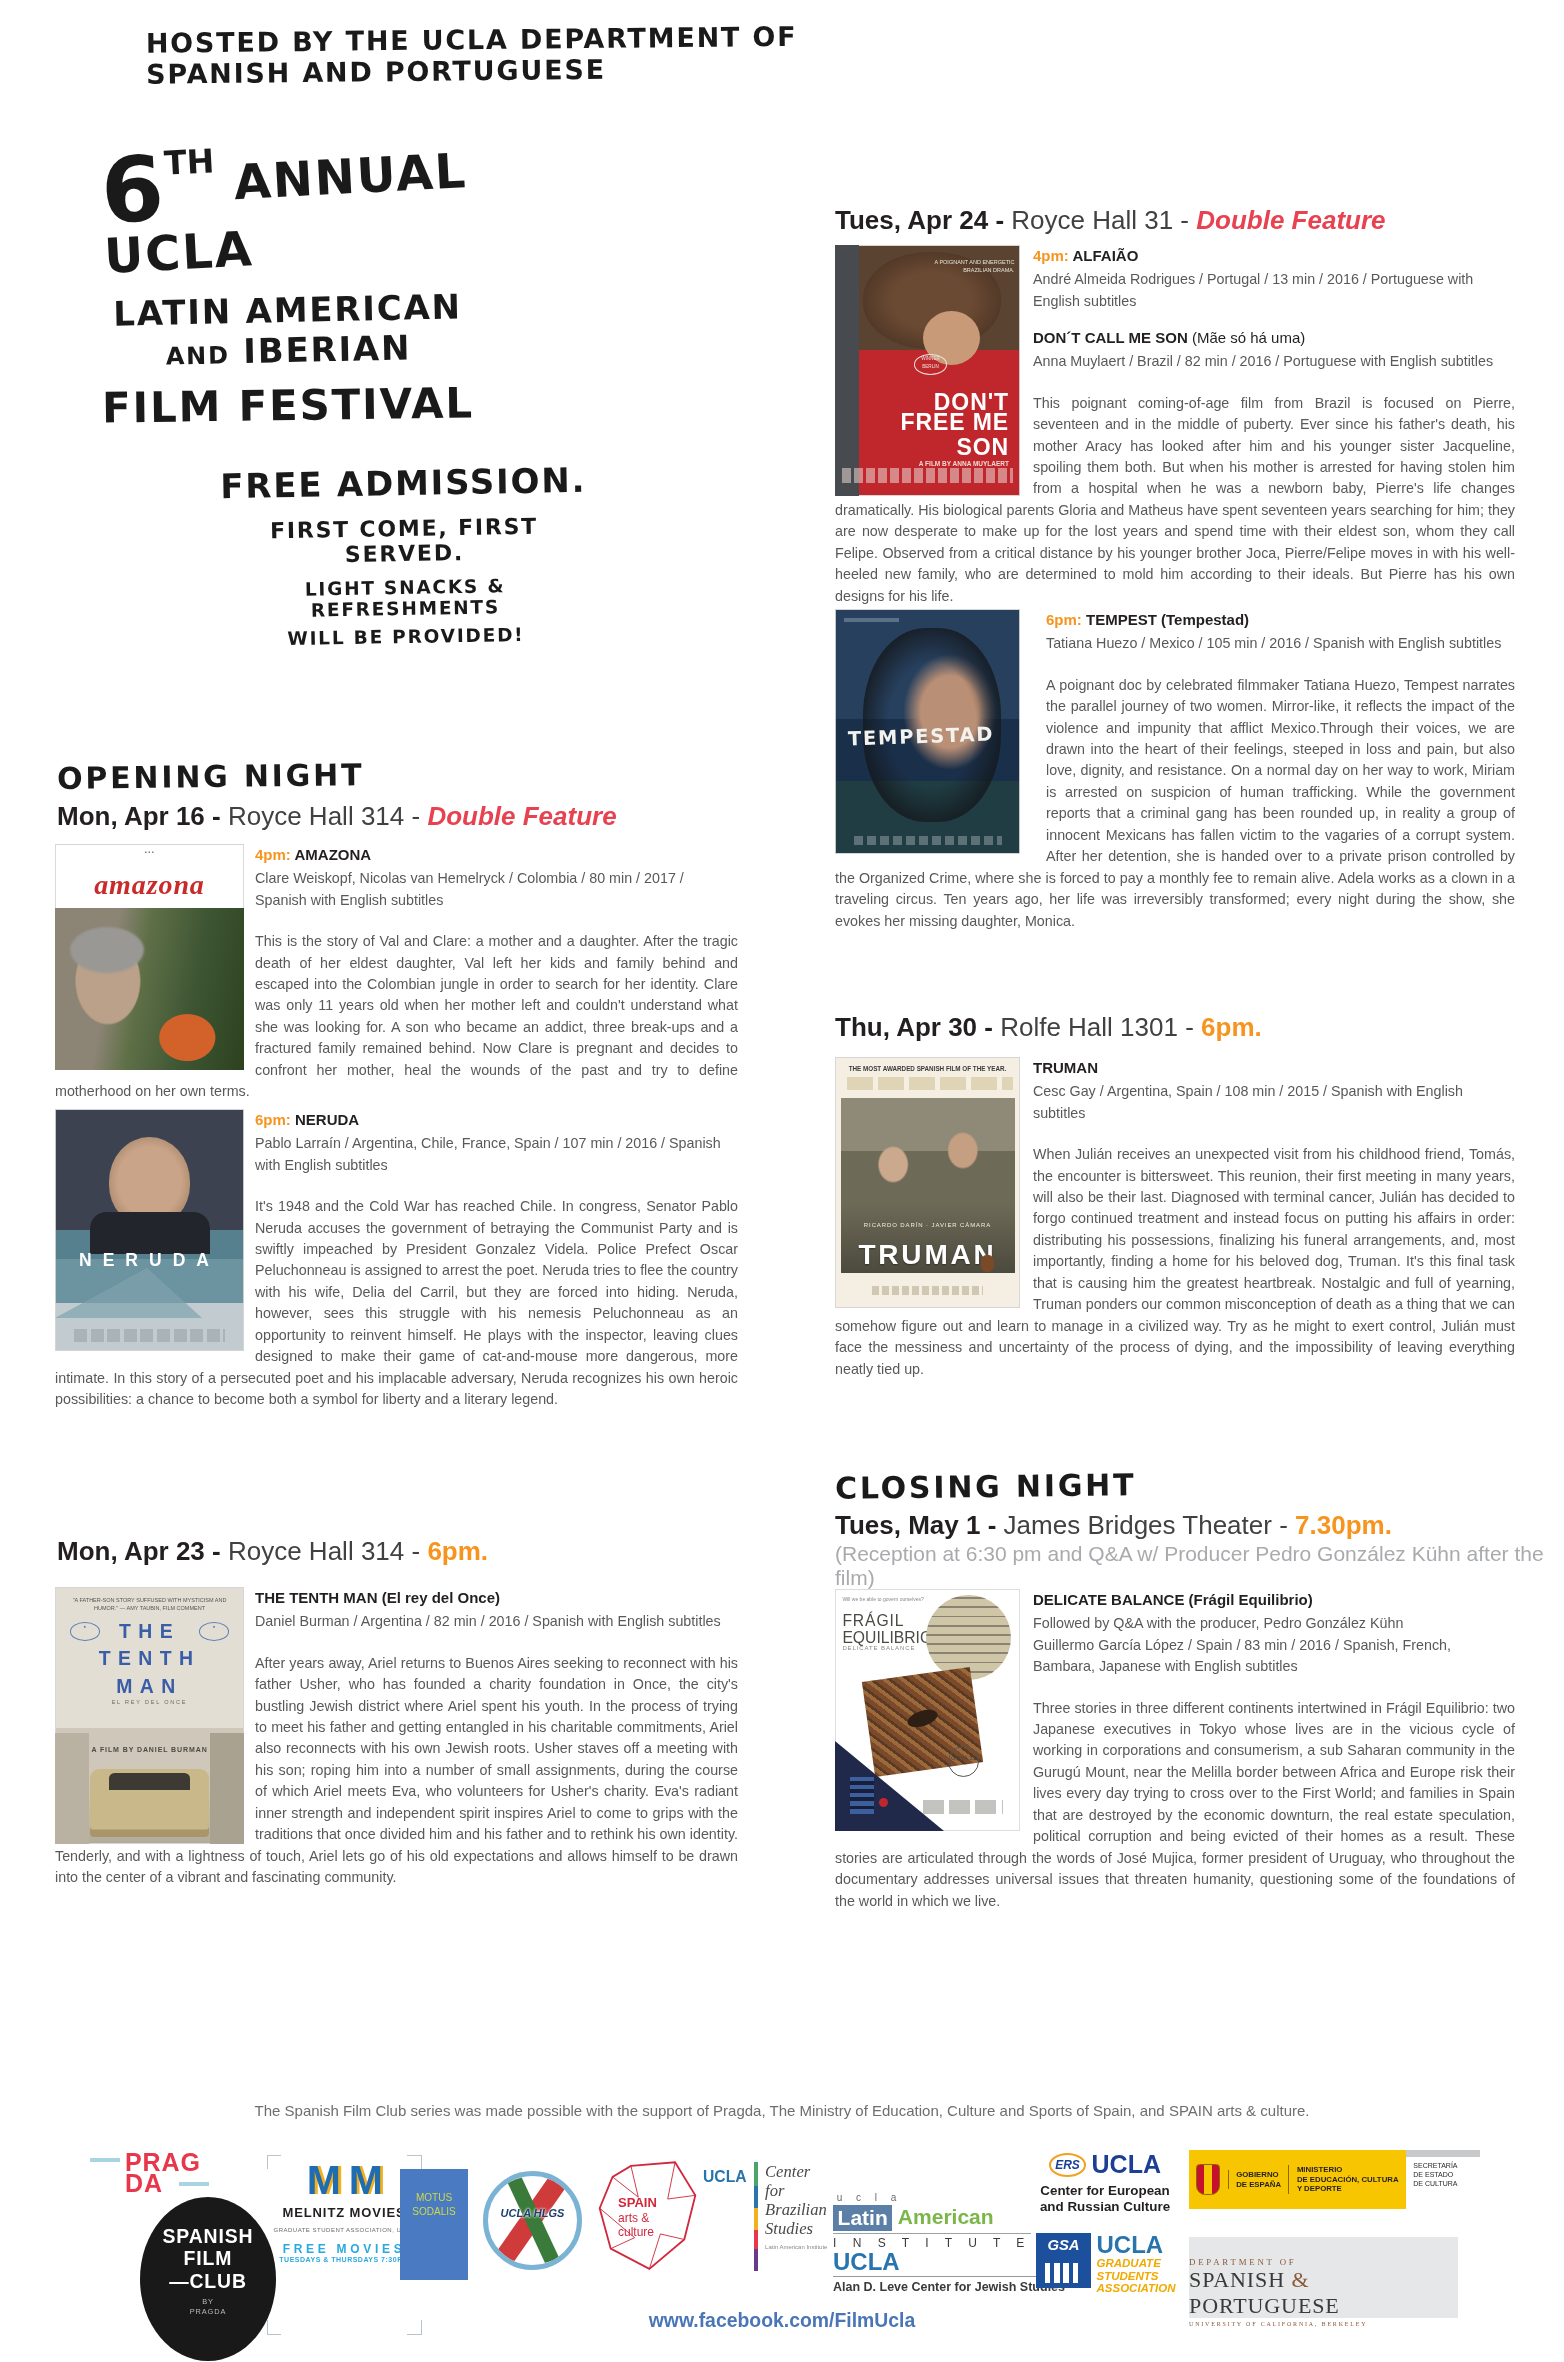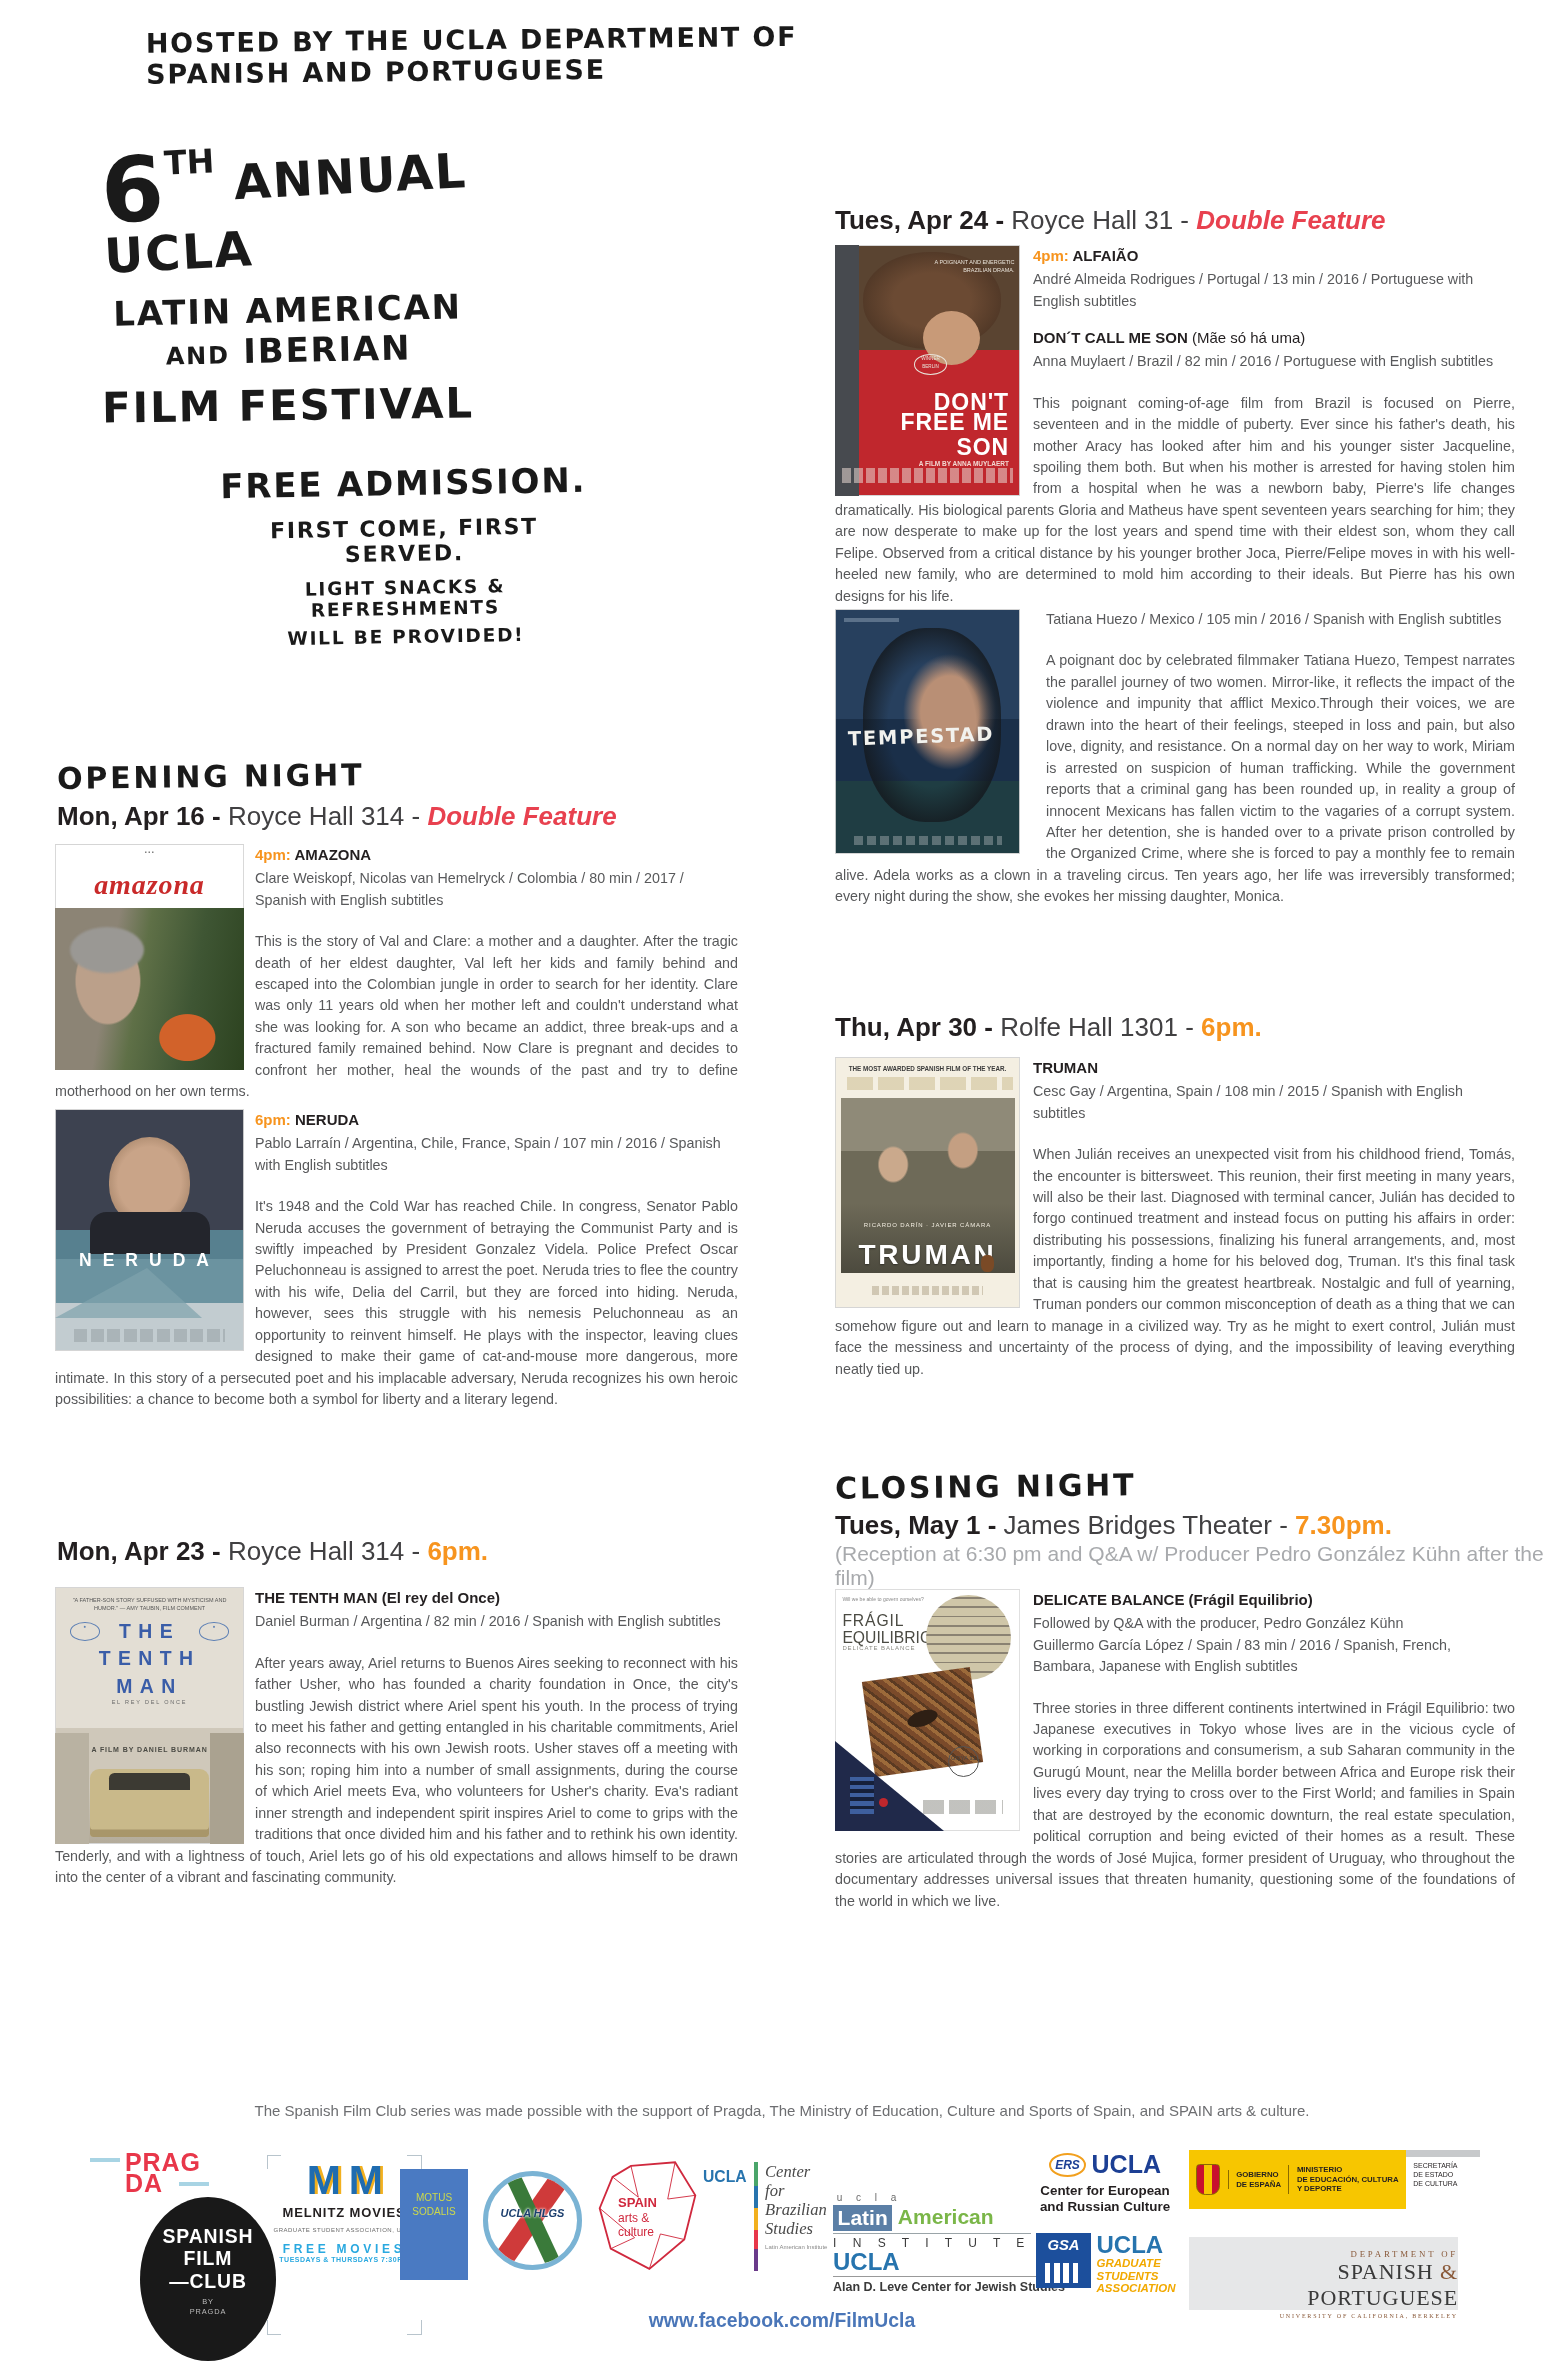--- a/index.html
+++ b/index.html
@@ -163,21 +163,21 @@
   #lg-gsa .sq .g{position:absolute;left:0;right:0;top:3.7px;text-align:center;font-style:italic;font-weight:bold;font-size:14.8px;}
   #lg-gsa .sq .c{position:absolute;left:9.2px;right:9.2px;bottom:5.5px;height:20px;background:repeating-linear-gradient(90deg,#fff 0 5.5px,#1c4f9c 5.5px 9.2px);}
   #lg-gsa .u{font-size:24px;font-weight:bold;color:#2774ae;line-height:1;}
   #lg-gsa .t{font-size:11.5px;font-weight:bold;font-style:italic;color:#f2a900;line-height:1.1;}
   #lg-gob{display:flex;}
   #lg-gob .yellow{display:flex;background:#f7c600;padding:5.5px 7.4px;gap:7.4px;align-items:center;height:59px;}
   #lg-gob .coat{width:24px;height:31px;background:linear-gradient(90deg,#c8102e 0 30%,#f7c600 30% 70%,#c8102e 70% 100%);border:0.9px solid #8a6a00;border-radius:3.7px 3.7px 9.2px 9.2px;}
   #lg-gob .blk{font-size:7.8px;font-weight:bold;color:#231f20;line-height:1.25;border-left:0.9px solid #8a6a00;padding-left:7.4px;}
   #lg-gob .white{position:relative;background:#fff;padding:11px 7.4px 0 7.4px;font-size:7px;color:#231f20;line-height:1.3;width:74px;}
   #lg-gob .white .bar{position:absolute;left:0;top:0;right:0;height:7.4px;background:#c7c9cb;}
-  #lg-dept{width:269px;height:61px;background:#e6e7e8;text-align:right;padding-top:12px;font-family:"Liberation Serif",serif;}
+  #lg-dept{width:269px;height:61px;background:#e6e7e8;text-align:left;padding-top:20px;font-family:"Liberation Serif",serif;}
   #lg-dept .d1{font-size:8.8px;letter-spacing:2.8px;color:#8a5a3a;}
   #lg-dept .d2{font-size:22px;color:#3a3a3a;letter-spacing:0.9px;}
   #lg-dept .d2 .amp{color:#8a5a3a;}
   #lg-dept .d3{font-size:6px;letter-spacing:1.8px;color:#8a5a3a;margin-top:1.8px;}
 </style>
 </head>
 <body>
 
 <div id="page">
 
@@ -281,20 +281,21 @@
     <p class="desc">This poignant coming-of-age film from Brazil is focused on Pierre, seventeen and in the middle of puberty. Ever since his father's death, his mother Aracy has looked after him and his younger sister Jacqueline, spoiling them both. But when his mother is arrested for having stolen him from a hospital when he was a newborn baby, Pierre's life changes dramatically. His biological parents Gloria and Matheus have spent seventeen years searching for him; they are now desperate to make up for the lost years and spend time with their eldest son, whom they call Felipe. Observed from a critical distance by his younger brother Joca, Pierre/Felipe moves in with his well-heeled new family, who are determined to mold him according to their ideals. But Pierre has his own designs for his life.</p>
   </section>
 
   <section class="abs film" style="left:835px;top:609px;width:680px;">
     <div class="poster p-tempest">
       <div class="hair"></div>
       <div class="tl"></div>
       <div class="ttl">TEMPESTAD</div>
       <div class="cr"></div>
     </div>
+    <h3><span class="time">6pm:</span> <span>TEMPEST (Tempestad)</span></h3>
     <p class="credits">Tatiana Huezo / Mexico / 105 min / 2016 / Spanish with English subtitles</p>
     <p class="desc">A poignant doc by celebrated filmmaker Tatiana Huezo, Tempest narrates the parallel journey of two women. Mirror-like, it reflects the impact of the violence and impunity that afflict Mexico.Through their voices, we are drawn into the heart of their feelings, steeped in loss and pain, but also love, dignity, and resistance. On a normal day on her way to work, Miriam is arrested on suspicion of human trafficking. While the government reports that a criminal gang has been rounded up, in reality a group of innocent Mexicans has fallen victim to the vagaries of a corrupt system. After her detention, she is handed over to a private prison controlled by the Organized Crime, where she is forced to pay a monthly fee to remain alive. Adela works as a clown in a traveling circus. Ten years ago, her life was irreversibly transformed; every night during the show, she evokes her missing daughter, Monica.</p>
   </section>
 
   <div class="abs dateline" style="left:835px;top:1012px;">
     <span class="d">Thu, Apr 30 -</span>
     <span class="v">Rolfe Hall 1301 -</span>
     <span class="tagorange">6pm.</span>
   </div>
 

